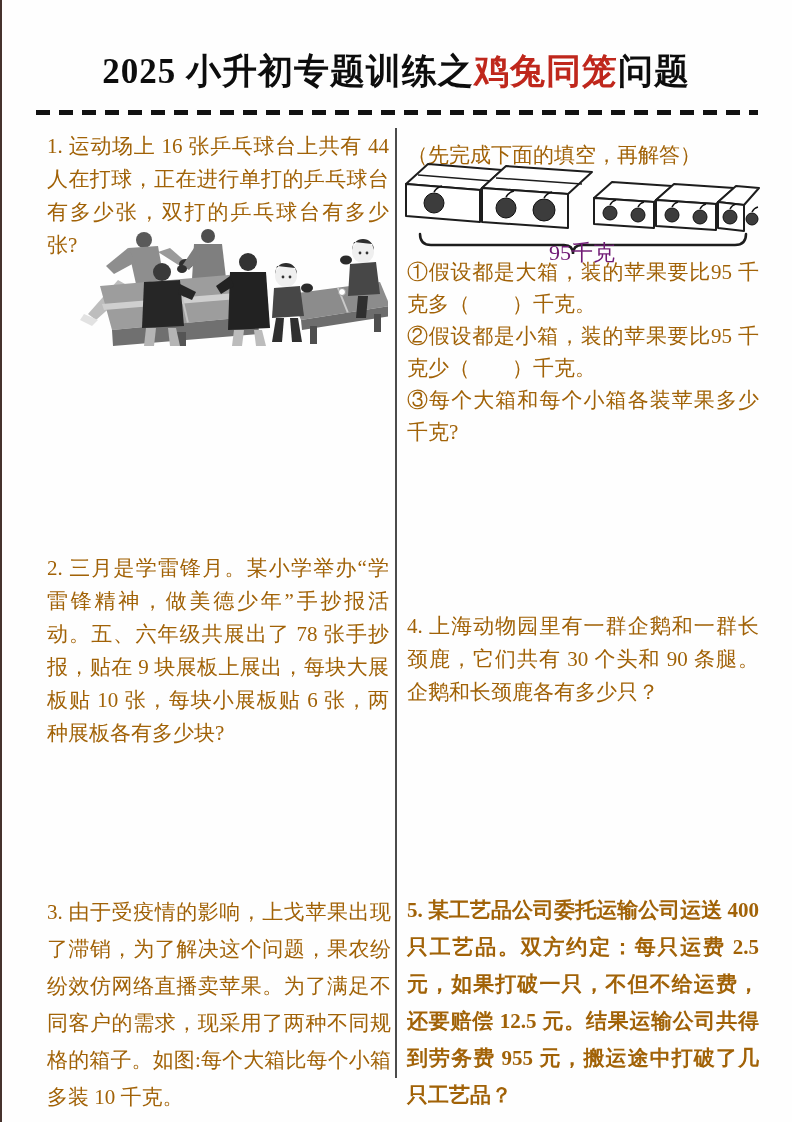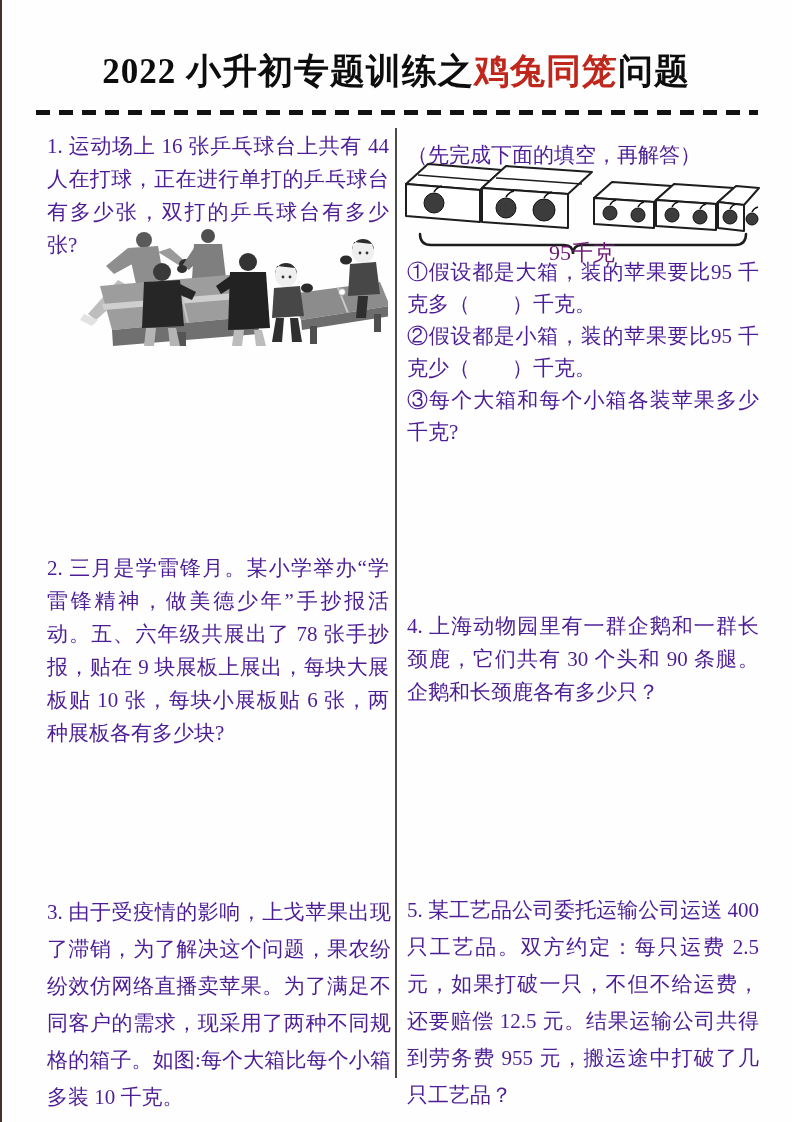--- a/index.html
+++ b/index.html
@@ -19,47 +19,47 @@
   .page-title .hl { color:#bf271c;text-align:center; }
   .dashed-separator {
     position:absolute; top:110px; left:36px; width:722px; height:5px;
     background:repeating-linear-gradient(90deg,#121212 0 14px,transparent 14px 23px);
   }
   .column-divider {
     position:absolute; left:395px; top:128px; width:2px; height:950px; background:#4b4b4b;
   }
   .problem {
     position:absolute; margin:0; font-size:21px; line-height:33px;
-    text-align:justify; color:#4c1d95;
+    text-align:justify; color:#a16207;
   }
   #p1 { left:47px;  top:130px; width:342px; }
   #p2 { left:47px;  top:552px; width:342px; }
   #p3 { left:47px;  top:894px; width:344px; line-height:37px; }
   #note { left:407px; top:139px; width:352px; text-align:left;font-family:Liberation Serif, serif; }
   #fi1 { left:407px; top:256px; width:352px; line-height:32px; }
   #fi2 { left:407px; top:320px; width:352px; line-height:32px; }
   #fi3 { left:407px; top:384px; width:352px; line-height:32px; }
   #p4 { left:407px; top:610px; width:352px; }
-  #p5 { left:407px; top:892px; width:352px; line-height:37px; }
+  #p5 { left:407px; top:892px; width:352px; line-height:37px;font-weight:bold; }
   .pingpong { position:absolute; left:58px; top:222px; width:330px; height:125px; }
   .boxes    { position:absolute; left:404px; top:158px; width:356px; height:104px; }
   .weight-label {
     position:absolute; left:404px; top:238px; width:356px; text-align:center;
     font-size:22px; color:#701a75;
   }
 </style>
 </head>
 <body>
 
 <div class="page">
 
   <div class="left-edge-line"></div>
 
   <div class="page-title">
-    <span>2022 小升初专题训练之</span><span class="hl">鸡兔同笼</span><span>问题</span>
+    <span>2025 小升初专题训练之</span><span class="hl">鸡兔同笼</span><span>问题</span>
   </div>
 
   <div class="dashed-separator"></div>
   <div class="column-divider"></div>
 
   <p class="problem" id="p1">1. 运动场上 16 张乒乓球台上共有 44 人在打球，正在进行单打的乒乓球台有多少张，双打的乒乓球台有多少张?</p>
 
   <svg class="pingpong" viewBox="0 0 330 125" aria-hidden="true">
 
     <g>

